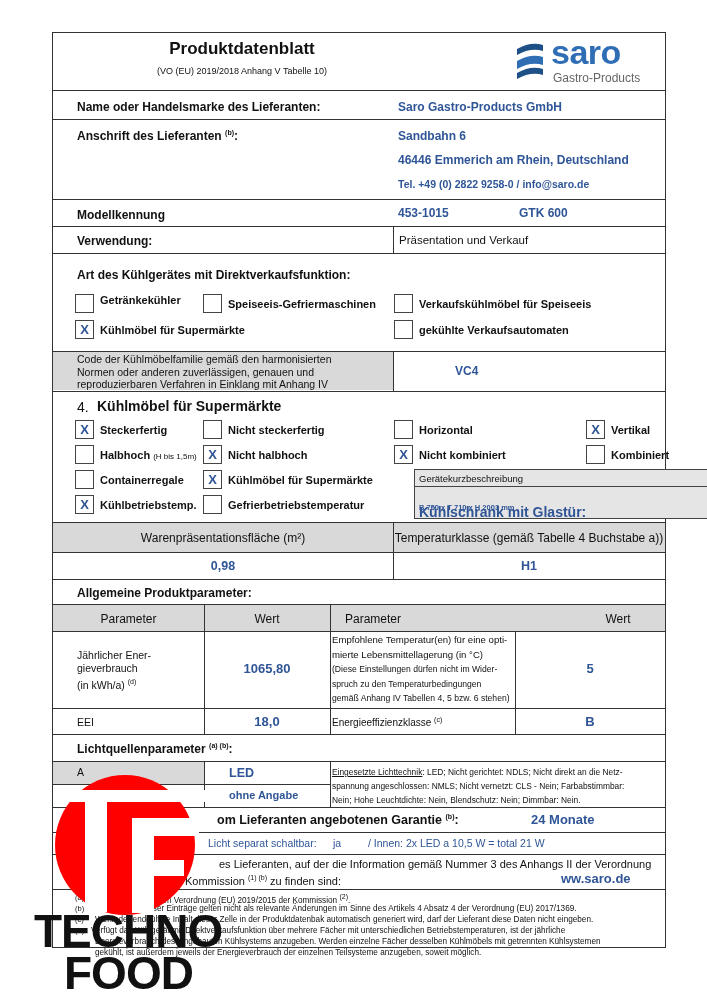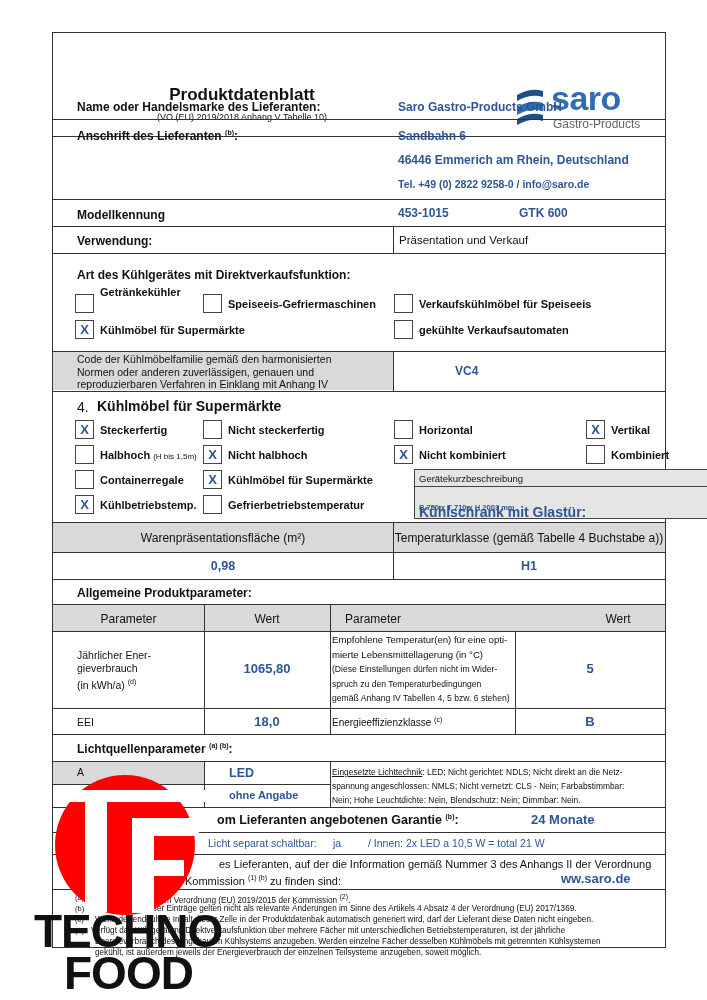--- a/index.html
+++ b/index.html
@@ -16,21 +16,21 @@
   .cb { position:absolute; width:19px; height:19px; border:1px solid #444; box-sizing:border-box; font-size:13px; color:#2f5597; font-weight:bold; text-align:center; line-height:18px; background:#fff; }
   .cbl { position:absolute; font-size:11px; font-weight:bold; white-space:nowrap; }
   .fn { position:absolute; font-size:8.2px; white-space:nowrap; }
   .fnk { position:absolute; font-size:7.5px; }
 </style>
 </head>
 <body>
 
 <div class="sheet">
 
-  <div class="row" style="top:0;height:58px;margin-top:46px;">
+  <div class="row" style="top:0;height:58px;">
     <div class="abs" style="left:0;width:378px;top:6px;text-align:center;font-size:17px;font-weight:bold;">Produktdatenblatt</div>
     <div class="abs" style="left:0;width:378px;top:33px;text-align:center;font-size:9px;">(VO (EU) 2019/2018 Anhang V Tabelle 10)</div>
     <div class="abs" style="left:460px;top:6px;width:150px;height:46px;">
       <svg width="34" height="46" viewBox="0 0 34 46" style="position:absolute;left:0;top:0;">
         <path d="M4 10 Q18 2 30 6 L30 12 Q18 8 4 16 Z" fill="#1e4f86"></path>
         <path d="M4 22 Q18 14 30 18 L30 26 Q18 22 4 30 Z" fill="#2f6db5"></path>
         <path d="M4 34 Q18 26 30 30 L30 36 Q18 32 4 40 Z" fill="#1e4f86"></path>
       </svg>
       <div class="abs" style="left:38px;top:-6px;font-size:34px;font-weight:bold;color:#2f6db5;letter-spacing:-0.5px;">saro</div>
       <div class="abs" style="left:40px;top:32px;font-size:12px;color:#666;">Gastro-Products</div>
@@ -57,21 +57,21 @@
 
   <div class="row" style="top:194px;height:27px;">
     <div class="vline" style="left:340px;"></div>
     <div class="abs lbl" style="left:24px;top:7px;">Verwendung:</div>
     <div class="abs" style="left:346px;top:7px;font-size:11.5px;">Präsentation und Verkauf</div>
   </div>
 
   <div class="row" style="top:221px;height:98px;">
     <div class="abs lbl" style="left:24px;top:14px;">Art des Kühlgerätes mit Direktverkaufsfunktion:</div>
     <div class="cb" style="left:22px;top:40px;"></div>
-    <div class="cbl" style="left:47px;top:32px;">Getränkekühler</div>
+    <div class="cbl" style="left:47px;top:40px;">Getränkekühler</div>
     <div class="cb" style="left:150px;top:40px;"></div>
     <div class="cbl" style="left:175px;top:44px;">Speiseeis-Gefriermaschinen</div>
     <div class="cb" style="left:341px;top:40px;"></div>
     <div class="cbl" style="left:366px;top:44px;">Verkaufskühlmöbel für Speiseeis</div>
     <div class="cb" style="left:22px;top:66px;">X</div>
     <div class="cbl" style="left:47px;top:70px;">Kühlmöbel für Supermärkte</div>
     <div class="cb" style="left:341px;top:66px;"></div>
     <div class="cbl" style="left:366px;top:70px;">gekühlte Verkaufsautomaten</div>
   </div>
 

